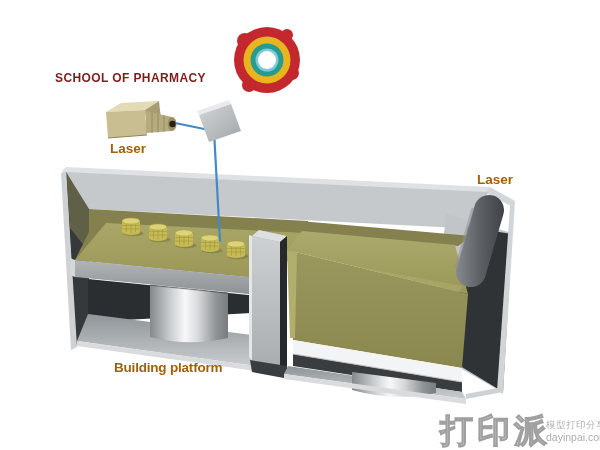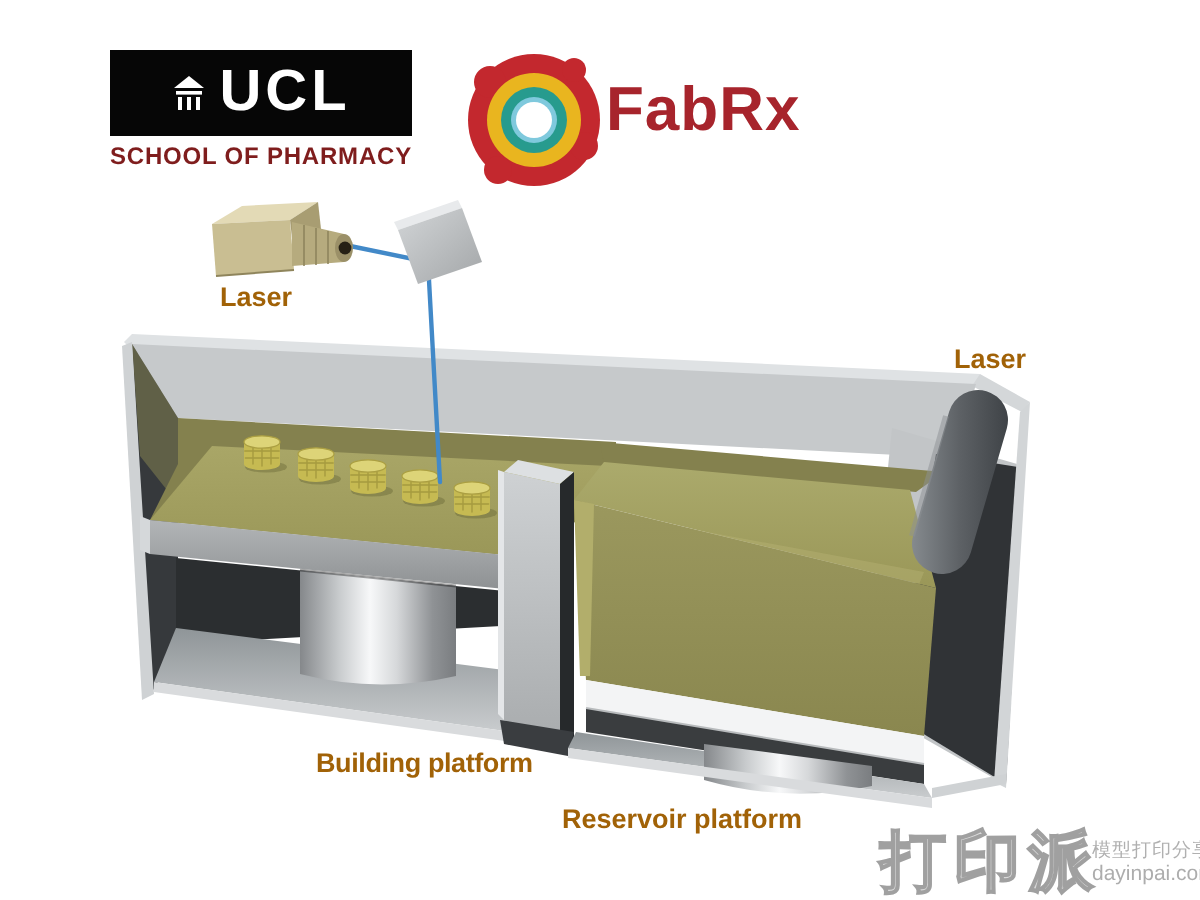--- a/index.html
+++ b/index.html
@@ -15,21 +15,21 @@
   }
   #ucl-word{color:#ffffff;font-weight:700;font-size:29px;letter-spacing:2px;line-height:1;}
   #ucl-sub{left:55px;top:71px;width:160px;font-size:12px;font-weight:700;color:#7f1d1d;
     letter-spacing:0.4px;white-space:nowrap;}
   #fabrx-word{left:303px;top:39px;font-size:31px;font-weight:800;color:#a7242c;
     letter-spacing:0.5px;line-height:1;}
   
   .dlabel{font-size:13.5px;font-weight:700;color:#a16207;white-space:nowrap;}
   #lbl-laser{left:110px;top:141px;}
   #lbl-roller{left:477px;top:172px;}
-  #lbl-building{left:114px;top:374px;letter-spacing:-0.2px;margin-left:44px;}
+  #lbl-building{left:114px;top:360px;letter-spacing:-0.2px;}
   #lbl-reservoir{left:281px;top:402px;}
   
   #wm-brand{
     left:440px;top:413px;font-size:33px;font-weight:700;letter-spacing:4px;
     color:#d9d9d9;-webkit-text-stroke:1px #a0a0a0;
     text-shadow:1px 1px 0 #ffffff;white-space:nowrap;line-height:1.1;
     font-family:"DejaVu Sans",sans-serif;
   }
   #wm-tag{left:546px;top:419px;font-size:9.5px;color:#b0b0b0;letter-spacing:0.5px;
     white-space:nowrap;font-family:"DejaVu Sans",sans-serif;}
@@ -189,47 +189,35 @@
       <ellipse cx="172" cy="124" rx="4.5" ry="7" fill="#9b9068"></ellipse>
       <circle cx="172.5" cy="124" r="3.2" fill="#262015"></circle>
     </g>
 
     <g>
       <polygon points="197,111 229,100 231,104 199,115" fill="#e8eaec"></polygon>
       <polygon points="199,115 231,104 241,131 209,142" fill="url(#gMirror)"></polygon>
     </g>
   </svg>
 
-  <div class="abs" id="ucl-box">
-    <svg width="17" height="17" viewBox="0 0 17 17">
-      <polygon points="8.5,0 1,6 16,6" fill="#ffffff"></polygon>
-      <rect x="2" y="7.5" width="13" height="1.8" fill="#ffffff"></rect>
-      <rect x="3" y="10.5" width="2" height="6.5" fill="#ffffff"></rect>
-      <rect x="7.5" y="10.5" width="2" height="6.5" fill="#ffffff"></rect>
-      <rect x="12" y="10.5" width="2" height="6.5" fill="#ffffff"></rect>
-    </svg>
-    <span id="ucl-word">UCL</span>
-  </div>
   <div class="abs" id="ucl-sub">SCHOOL OF PHARMACY</div>
 
   <svg class="abs" style="left:229px;top:21px" width="76" height="78" viewBox="0 0 76 78">
     <circle cx="38" cy="39" r="33" fill="#c3282e"></circle>
     <circle cx="16" cy="20" r="8" fill="#c3282e"></circle>
     <circle cx="63" cy="52" r="7" fill="#c3282e"></circle>
     <circle cx="20" cy="64" r="7" fill="#c3282e"></circle>
     <circle cx="58" cy="14" r="6" fill="#c3282e"></circle>
     <circle cx="38" cy="39" r="23.5" fill="#e9b51f"></circle>
     <circle cx="38" cy="39" r="16.5" fill="#279b8e"></circle>
     <circle cx="38" cy="39" r="11.5" fill="#7fc9dd"></circle>
     <circle cx="38" cy="39" r="9" fill="#ffffff"></circle>
   </svg>
-  <div class="abs" id="fabrx-word">FabRx</div>
 
   <div class="abs dlabel" id="lbl-laser">Laser</div>
   <div class="abs dlabel" id="lbl-roller">Laser</div>
   <div class="abs dlabel" id="lbl-building">Building platform</div>
-  <div class="abs dlabel" id="lbl-reservoir">Reservoir platform</div>
 
   <div class="abs" id="wm-brand">打印派</div>
   <div class="abs" id="wm-tag">模型打印分享</div>
   <div class="abs" id="wm-domain">dayinpai.com</div>
 
 </div>
 
 </body></html>

